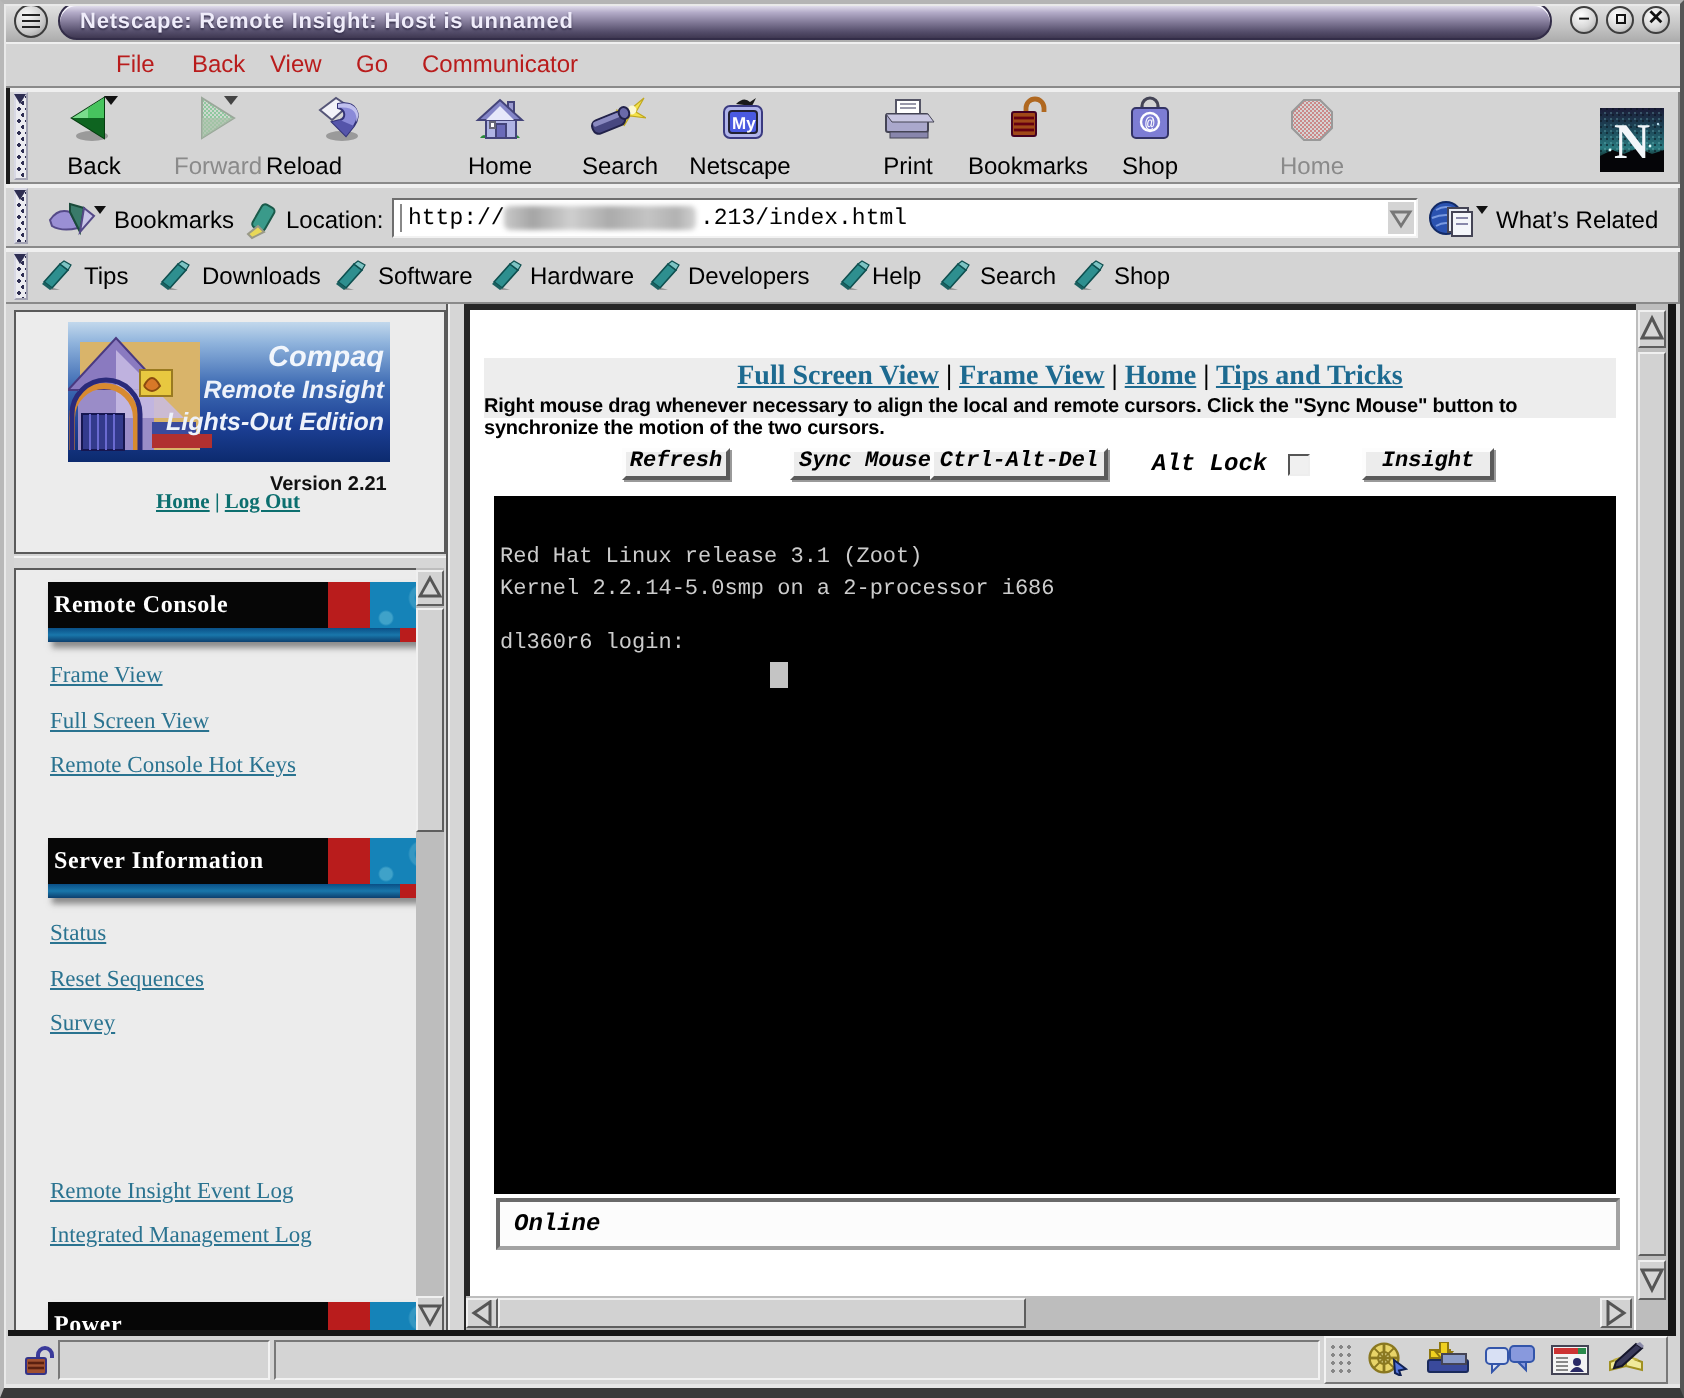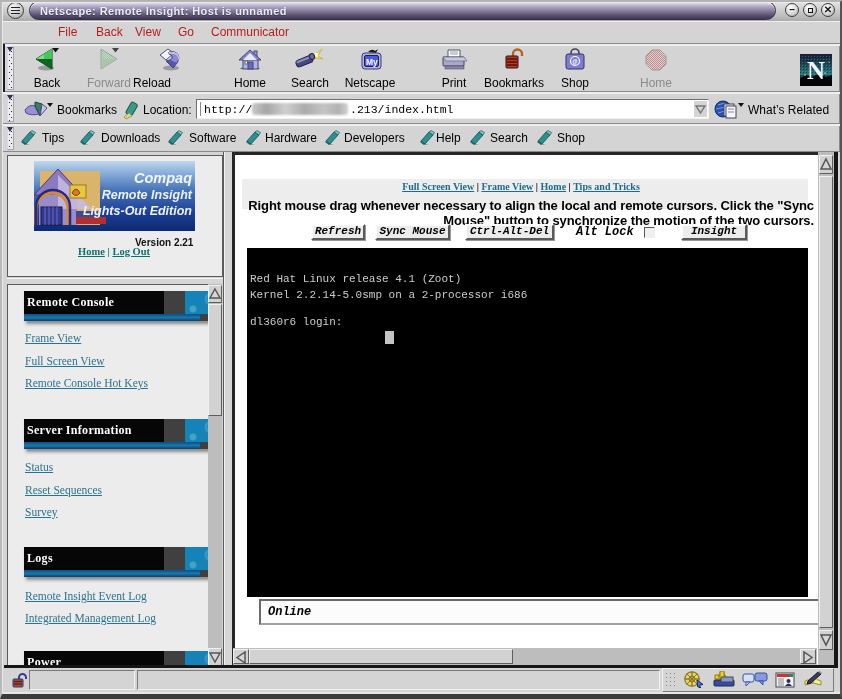--- a/index.html
+++ b/index.html
@@ -42,31 +42,31 @@
 #maindivider { left:223px; top:152px; width:9px; height:516px; background:#d6d6d6; border-left:1px solid #5a5a5a; box-shadow:inset 1px 0 0 #f2f2f2; }
 #mainframe { left:232px; top:152px; width:586px; height:513px; background:#fff; border-left:3px solid #262626; border-top:3px solid #262626; overflow:hidden; }
 #vscroll { left:818px; top:152px; width:16px; height:513px; background:#bdbdbd; }
 #rightedge { left:834px; top:152px; width:4px; height:516px; background:#161616; }
 
 .sbtn { background:#d2d2d2; border:1px solid; border-color:#f0f0f0 #5e5e5e #5e5e5e #f0f0f0; }
 .thumb { background:#d2d2d2; border:1px solid; border-color:#f0f0f0 #5e5e5e #5e5e5e #f0f0f0; }
 
 #bluebar { left:7px; top:6px; width:566px; height:18px; background:#16699e; color:#fff; font-weight:bold; font-size:13px; font-family:"Liberation Serif",serif; text-align:center; line-height:18px; }
 #linkband { left:7px; top:24px; width:566px; height:30px; background:#ededed; }
-#linksrow { left:3px; top:26px; width:566px; text-align:center; font-family:"Liberation Serif",serif; font-size:10px; font-weight:bold; }
+#linksrow { left:17px; top:26px; width:566px; text-align:center; font-family:"Liberation Serif",serif; font-size:14px; font-weight:bold; }
 #linksrow a { color:#1d6a90; }
-#smallprint { left:7px; top:43px; width:572px; text-align:right; font-size:13px; font-weight:bold; color:#000; letter-spacing:-0.1px; }
+#smallprint { left:7px; top:43px; width:572px; text-align:left; font-size:10px; font-weight:bold; color:#000; letter-spacing:-0.1px; }
 .btn { position:absolute; top:69px; height:16px; background:#ececec; border:2px solid; border-color:#fdfdfd #5a5a5a #5a5a5a #fdfdfd; font-family:"Liberation Mono",monospace; font-weight:bold; font-style:italic; font-size:11px; text-align:center; color:#000; line-height:11px; box-shadow:1px 1px 0 #9a9a9a; }
 #console { left:12px; top:93px; width:561px; height:349px; background:#000; }
 .cline { position:absolute; left:3px; font-family:"Liberation Mono",monospace; font-size:11px; color:#ccc; white-space:pre; }
-#onlinebox { left:24px; top:444px; width:562px; height:26px; background:#fcfcfc; border:2px solid; border-color:#6a6a6a #a2a2a2 #a2a2a2 #6a6a6a; }
+#onlinebox { left:13px; top:444px; width:562px; height:26px; background:#fcfcfc; border:2px solid; border-color:#6a6a6a #a2a2a2 #a2a2a2 #6a6a6a; }
 #onlinebox span { position:absolute; left:7px; top:4px; font-family:"Liberation Mono",monospace; font-weight:bold; font-style:italic; font-size:12px; color:#000; }
 #hscroll { left:233px; top:648px; width:584px; height:17px; background:#bdbdbd; }
 
-.shead { position:absolute; left:16px; width:197px; height:30px; background:#404040; box-shadow:2px 3px 3px rgba(60,60,60,0.55); }
+.shead { position:absolute; left:16px; width:197px; height:30px; background:#b91c1c; box-shadow:2px 3px 3px rgba(60,60,60,0.55); }
 .shead .blk { position:absolute; left:0; top:0; width:140px; height:23px; background:#060606; }
 .shead .txt { position:absolute; left:3px; top:4px; color:#fff; font-family:"Liberation Serif",serif; font-weight:bold; font-size:12px; letter-spacing:0.3px; white-space:nowrap; }
 .shead .strip { position:absolute; left:0; top:23px; width:176px; height:7px; background:linear-gradient(180deg,#0a4f86,#1977ab 50%,#0c3f6e); }
 .shead .pat { position:absolute; right:0; top:0; width:36px; height:23px;
   background: radial-gradient(circle 5px at 8px 18px, #3fa2c9 0 3px, transparent 4px), radial-gradient(circle 7px at 26px 8px, transparent 3px, #3597c2 4px 6px, transparent 7px), radial-gradient(circle 6px at 30px 20px, transparent 2px, #3fa2c9 3px 5px, transparent 6px), #1583b8; }
 .slink { position:absolute; font-family:"Liberation Serif",serif; font-size:11.5px; color:#2a7390; }
 u2 { text-decoration:underline; }
 a { text-decoration:underline; }
 </style></head>
 <body>
@@ -361,26 +361,20 @@
   <div class="slink" style="left:17px; top:92px;"><u2>Remote Console Hot Keys</u2></div>
   <div class="shead" style="top:134px;">
       <div class="pat"></div>
       <div class="blk"></div>
       <div class="strip"></div>
       <div class="txt">Server Information</div>
     </div>
   <div class="slink" style="left:17px; top:176px;"><u2>Status</u2></div>
   <div class="slink" style="left:17px; top:199px;"><u2>Reset Sequences</u2></div>
   <div class="slink" style="left:17px; top:221px;"><u2>Survey</u2></div>
-  <div class="shead" style="top:262px;">
-      <div class="pat"></div>
-      <div class="blk"></div>
-      <div class="strip"></div>
-      <div class="txt">Logs</div>
-    </div>
   <div class="slink" style="left:17px; top:305px;"><u2>Remote Insight Event Log</u2></div>
   <div class="slink" style="left:17px; top:327px;"><u2>Integrated Management Log</u2></div>
   <div class="shead" style="top:366px;">
       <div class="pat"></div>
       <div class="blk"></div>
       <div class="txt">Power</div>
     </div>
 </div>
 <div class="abs" id="sidescroll">
   <div class="abs sbtn" style="left:0px; top:1px; width:14px; height:18px;"><svg width="12" height="16">
@@ -390,27 +384,27 @@
   <div class="abs sbtn" style="left:0px; top:364px; width:14px; height:18px;"><svg width="12" height="16">
         <polygon points="1,4 11,4 6,13" fill="#d6d6d6" stroke="#555" stroke-width="1.4"></polygon>
       </svg></div>
 </div>
 <div class="abs" id="maindivider"></div>
 <div class="abs" id="mainframe">
   <div class="abs" id="linkband"></div>
   <div class="abs" id="linksrow"><a>Full Screen View</a> | <a>Frame View</a> | <a>Home</a> | <a>Tips and Tricks</a></div>
   <div class="abs" id="smallprint">Right mouse drag whenever necessary to align the local and remote cursors. Click the "Sync Mouse" button to synchronize the motion of the two cursors.</div>
   <div class="abs btn" style="left:76px; width:54px;">Refresh</div>
-  <div class="abs btn" style="left:140px; width:75px;">Sync Mouse</div>
+  <div class="abs btn" style="left:160px; width:75px;">Sync Mouse</div>
   <div class="abs btn" style="left:230px; width:89px;">Ctrl-Alt-Del</div>
   <div class="abs" style="left:341px; top:70px; font-family:'Liberation Mono',monospace; font-weight:bold; font-style:italic; font-size:12px;">Alt Lock</div>
   <div class="abs" style="left:409px; top:72px; width:11px; height:11px; background:#f0f0f0; border:1px solid; border-color:#555 #eee #eee #555;"></div>
   <div class="abs btn" style="left:446px; width:66px;">Insight</div>
   <div class="abs" id="console">
-    <div class="cline" style="top:25px;">Red Hat Linux release 4.1 (Zoot)</div>
+    <div class="cline" style="top:25px;">Red Hat Linux release 3.1 (Zoot)</div>
     <div class="cline" style="top:41px;">Kernel 2.2.14-5.0smp on a 2-processor i686</div>
     <div class="cline" style="top:68px;">dl360r6 login:</div>
     <div class="abs" style="left:138px; top:83px; width:9px; height:13px; background:#c4c4c4;"></div>
   </div>
   <div class="abs" id="onlinebox">
       <span>Online</span>
     </div>
 </div>
 <div class="abs" id="vscroll">
   <div class="abs sbtn" style="left:1px; top:3px; width:14px; height:19px;"><svg width="12" height="17">

